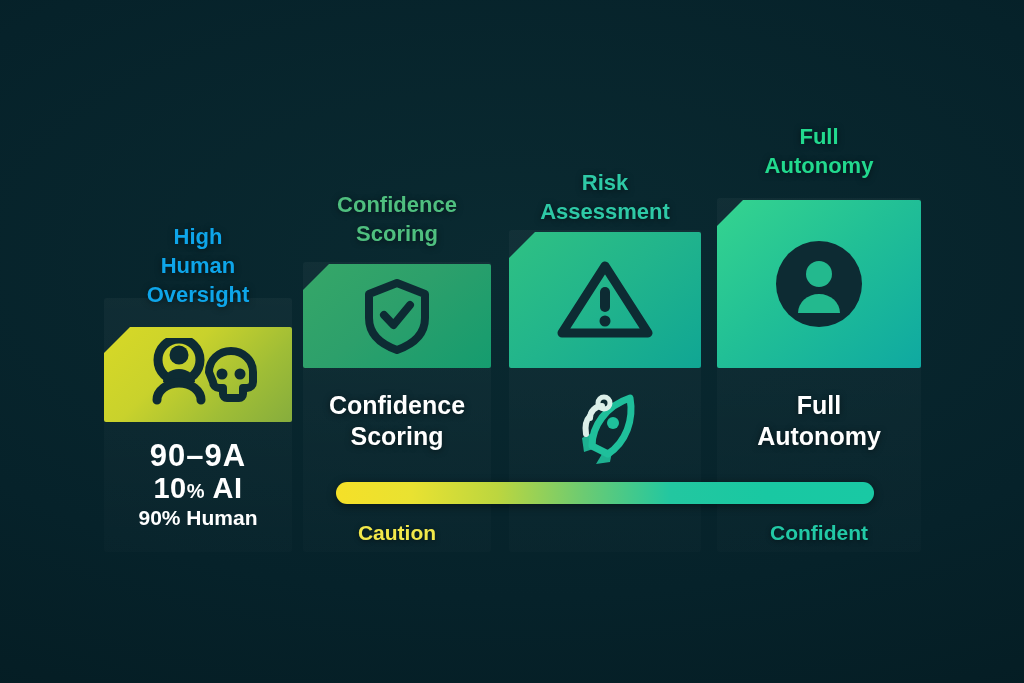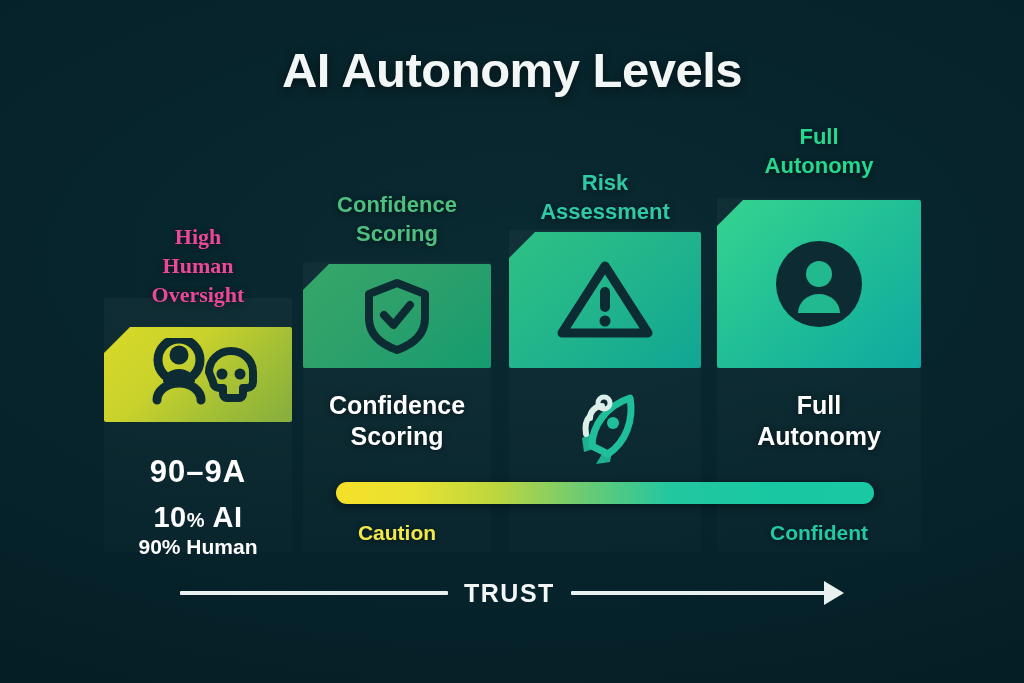--- a/index.html
+++ b/index.html
@@ -56,21 +56,21 @@
   
   .card-body {
     position:absolute; text-align:center;
     font-size:25px; font-weight:bold; color:#ffffff; line-height:1.24;
     text-shadow:0 1px 6px rgba(0,0,0,.5);
   }
 
   
   .stats { position:absolute; text-align:center; color:#fff; line-height:1.05; }
   .stat-1 { font-size:31px; font-weight:bold; letter-spacing:1px; }
-  .stat-2 { font-size:29px; font-weight:bold; letter-spacing:.5px; margin-top:13px; }
+  .stat-2 { font-size:29px; font-weight:bold; letter-spacing:.5px; margin-top:0; }
   .stat-2 .pct { font-size:20px; font-weight:bold; }
   .stat-3 { font-size:21px; font-weight:bold; margin-top:4px; }
 
   
   .rocket-slot { position:absolute; display:flex; align-items:center; justify-content:center; }
 
   
   .grad-bar {
     position:absolute;
     height:22px; border-radius:11px;
@@ -103,28 +103,27 @@
     border-left:20px solid #e9f1f0;
     margin-left:-1px;
   }
 </style>
 </head>
 <body>
 
 <div id="stage">
   <div class="bg-wash"></div>
 
-  <div class="title">AI Autonomy Levels</div>
 
   <div class="col-well" style="left:104px;width:188px;height:254px;"></div>
   <div class="col-well" style="left:303px;width:188px;height:290px;"></div>
   <div class="col-well" style="left:509px;width:192px;height:322px;"></div>
   <div class="col-well" style="left:717px;width:204px;height:354px;"></div>
 
-  <div class="stage-head" style="left:104px;width:188px;top:222px;color:#ec4899;white-space:pre-line;font-family:Liberation Serif, serif;">High
+  <div class="stage-head" style="left:104px;width:188px;top:222px;color:#0ea5e9;white-space:pre-line;">High
 Human
 Oversight</div>
 
   <div class="card" style="left:104px;top:327px;width:188px;height:95px;
               background:linear-gradient(135deg,#d8d926 0%,#c9d22c 38%,#9fbd36 72%,#86ad3d 100%);">
     <div class="card-inner">
       <svg width="122" height="74" viewBox="0 0 122 74">
 
         <circle cx="42" cy="22" r="21" fill="none" stroke="#0d2b33" stroke-width="9"></circle>
         <circle cx="42" cy="17" r="9.5" fill="#0d2b33"></circle>
@@ -132,21 +131,21 @@
 
         <path d="M20 62 a22 17 0 0 1 44 0" fill="none" stroke="#0d2b33" stroke-width="9" stroke-linecap="round"></path>
 
         <path d="M72 34 a22 21 0 0 1 44 0 v10 a6 6 0 0 1 -6 6 h-4 v6 a4 4 0 0 1 -4 4 h-12 a4 4 0 0 1 -4 -4 v-6 h-4 a6 6 0 0 1 -6 -6 z" fill="none" stroke="#0d2b33" stroke-width="8" stroke-linejoin="round"></path>
         <circle cx="85" cy="36" r="5.5" fill="#0d2b33"></circle>
         <circle cx="103" cy="36" r="5.5" fill="#0d2b33"></circle>
       </svg>
     </div>
   </div>
 
-  <div class="stats" style="left:104px;width:188px;top:456px;">
+  <div class="stats" style="left:104px;width:188px;top:440px;">
     <div class="stat-1">90–9A</div>
     <div class="stat-2">
       <span>10</span><span class="pct">%</span>
       <span>AI</span>
     </div>
     <div class="stat-3">90% Human</div>
   </div>
 
   <div class="stage-head" style="left:299px;width:196px;top:190px;color:#4fbf7f;white-space:pre-line;">Confidence
 Scoring</div>
@@ -206,19 +205,13 @@
 
   <div class="card-body" style="left:717px;width:204px;top:390px;white-space:pre-line;">Full
 Autonomy</div>
 
   <div class="grad-bar" style="left:336px;top:482px;width:538px;"></div>
 
   <div class="bar-cap" style="left:717px;width:204px;top:521px;color:#22c9a6;">Confident</div>
 
   <div class="bar-cap" style="left:303px;width:188px;top:521px;color:#f2e84a;">Caution</div>
 
-  <div class="trust-wrap">
-    <div class="trust-line-l"></div>
-    <div class="trust-label">TRUST</div>
-    <div class="trust-line-r"></div>
-    <div class="trust-head"></div>
-  </div>
 </div>
 
 </body></html>

